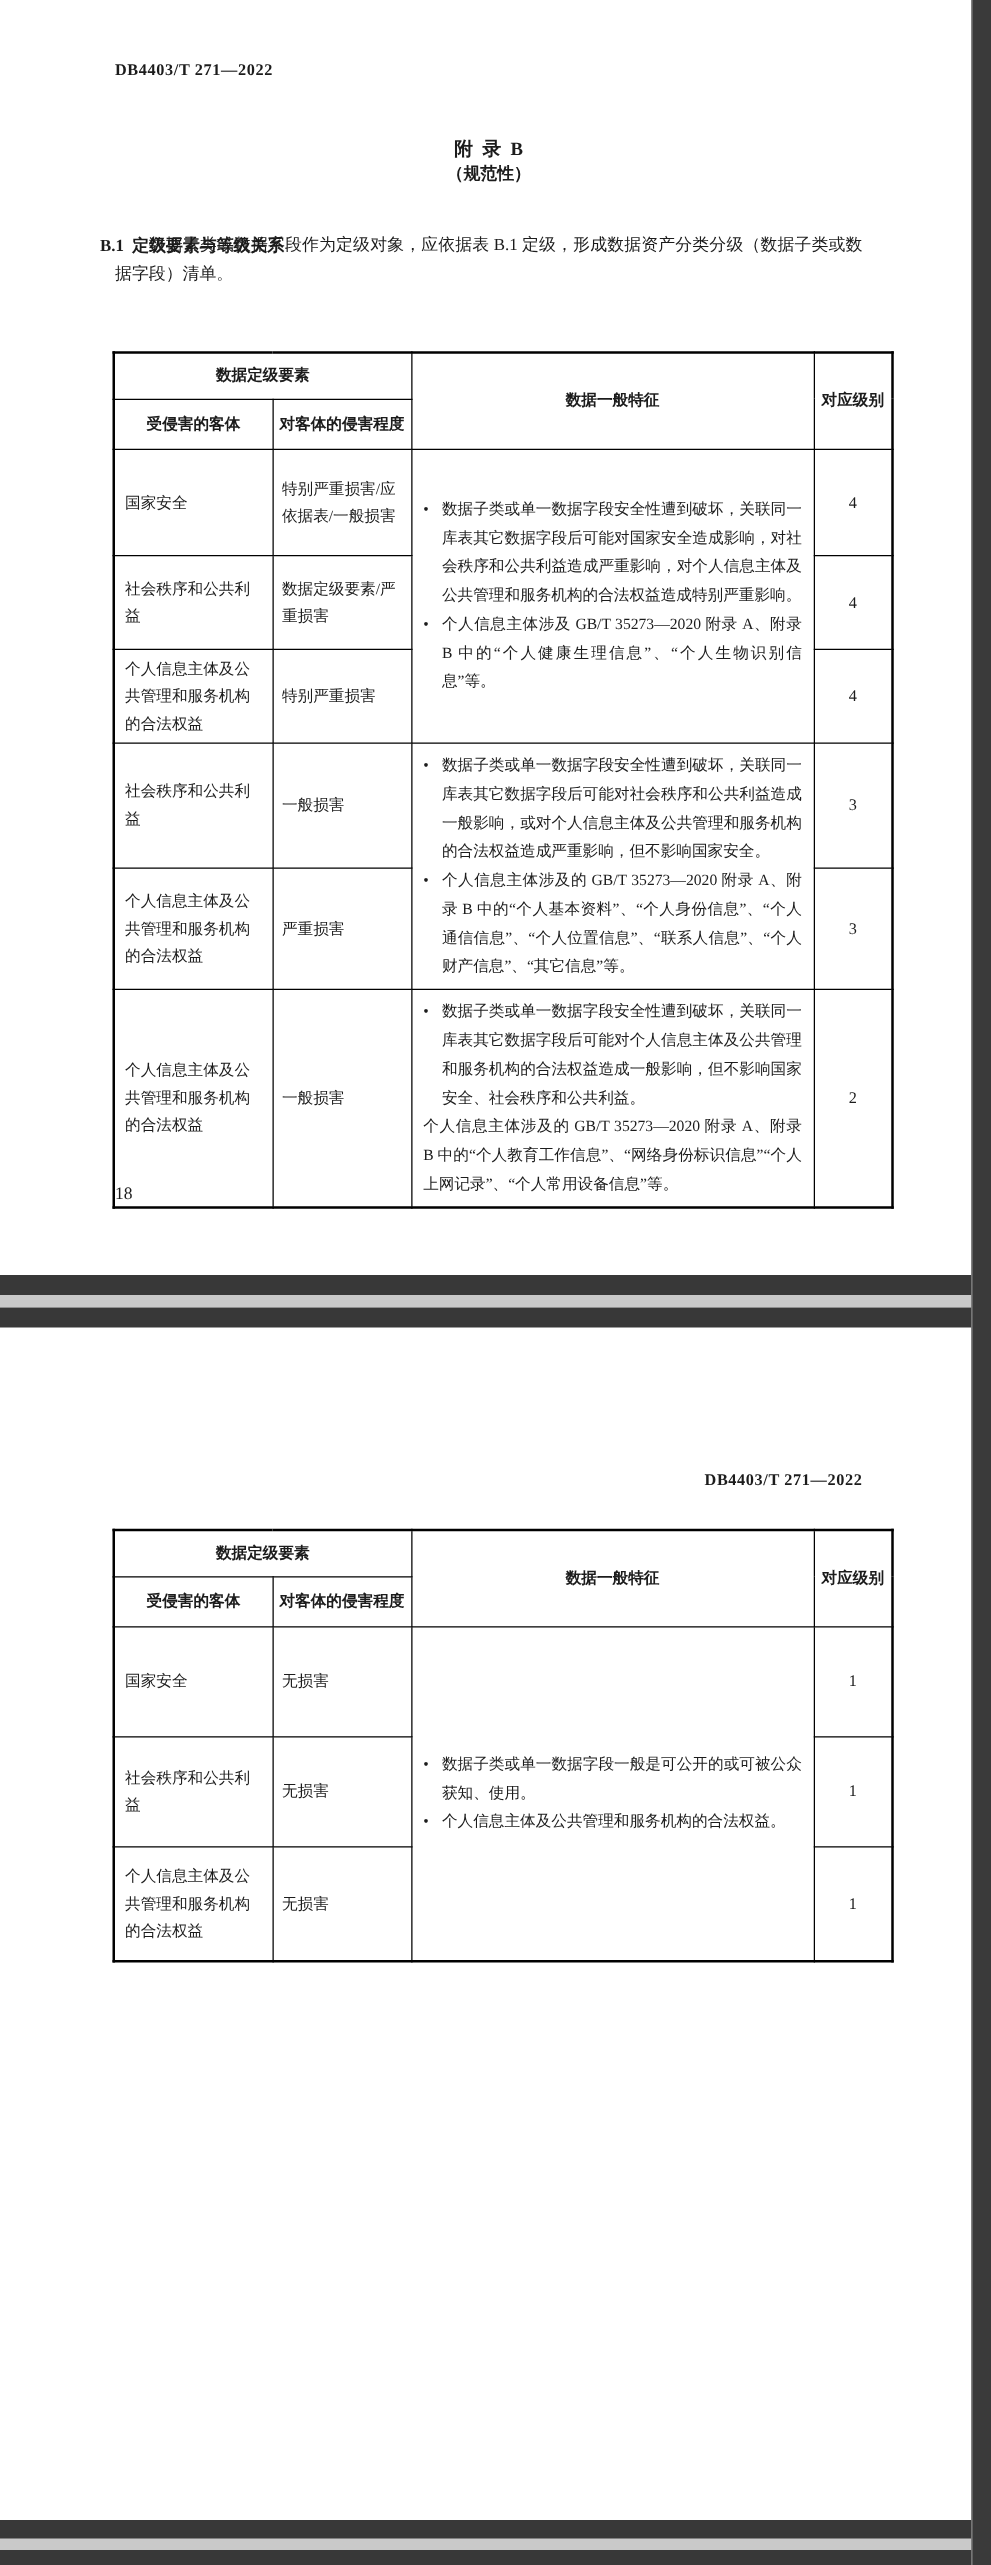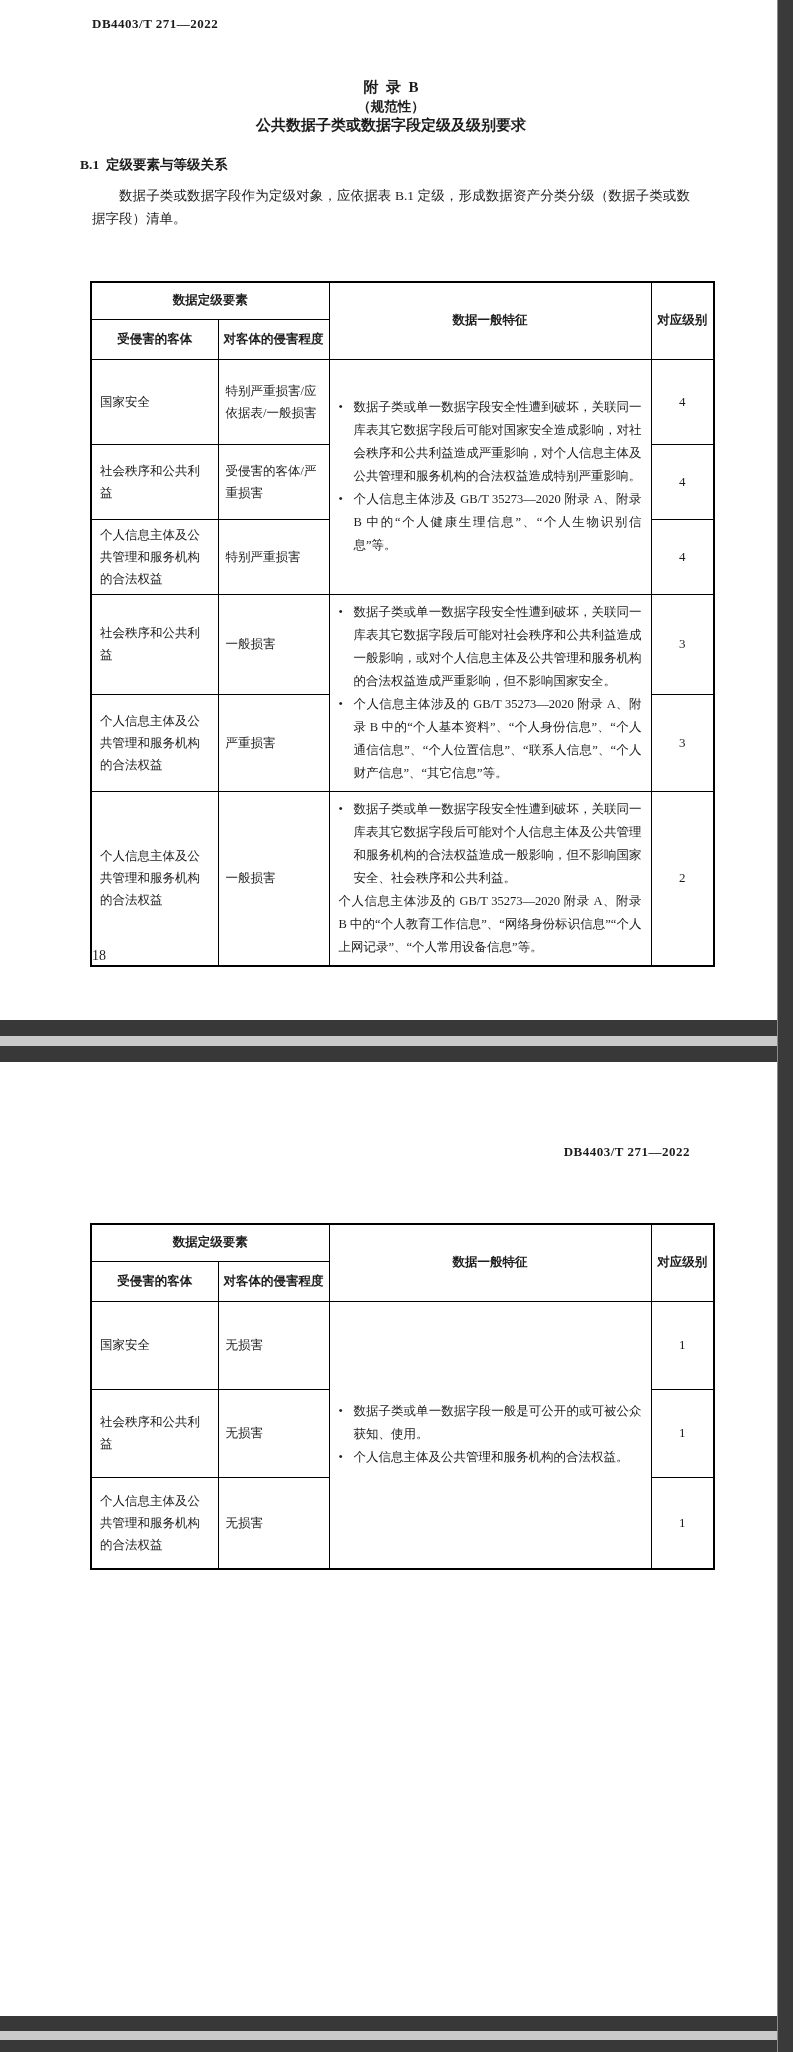--- a/index.html
+++ b/index.html
@@ -2,21 +2,21 @@
 <html><head>
 <meta charset="utf-8">
 <style>
   html,body { margin:0; padding:0; background:#ffffff; }
   .canvas {
     position:relative; width:793px; height:2052px; overflow:hidden;
     background:#ffffff; color:#1c1c1c;
     font-family:"Liberation Serif","DejaVu Serif",serif;
   }
   .abs { position:absolute; }
-  .pre { white-space:pre; }
+  .pre { white-space:pre;margin-top:32px; }
   .band-dark { position:absolute; left:0; width:793px; background:#383838; }
   .band-light { position:absolute; left:0; width:793px; background:#c9c9c9; }
   .right-strip { position:absolute; top:0; right:0; width:15px; height:2052px; background:#3a3a3a; border-left:1px solid #8a8a8a; }
 
   .doc-header { font-size:13px; font-weight:bold; letter-spacing:0.5px; }
   .center-block { left:92px; width:598px; text-align:center; }
   .app-line1 { font-size:15px; font-weight:bold; }
   .app-line2 { font-size:13.5px; font-weight:bold; }
   .app-line3 { font-size:15px; font-weight:bold; }
   .section-heading { font-size:13.5px; font-weight:bold; }
@@ -39,21 +39,20 @@
 </style>
 </head>
 <body>
 
 <div class="canvas">
 
   <div class="abs doc-header pre" style="left:92px; top:16px;">DB4403/T 271—2022</div>
 
   <div class="abs center-block app-line2 pre" style="top:98px;">（规范性）</div>
   <div class="abs center-block app-line1 pre" style="top:78px;">附  录  B</div>
-  <div class="abs center-block app-line3 pre" style="top:116px;">公共数据子类或数据字段定级及级别要求</div>
 
   <div class="abs section-heading pre" style="left:80px; top:156px;">B.1  定级要素与等级关系</div>
 
   <div class="abs para" style="left:92px; top:184px; width:598px;">数据子类或数据字段作为定级对象，应依据表 B.1 定级，形成数据资产分类分级（数据子类或数据字段）清单。</div>
 
 
   <table class="gtable abs" style="left:90px; top:281px; width:623px;">
     <colgroup>
         <col style="width:127px">
         <col style="width:111px">
@@ -80,21 +79,21 @@
         </div>
         <div class="bullet">
           <span class="dot">•</span>
           <span class="btext">个人信息主体涉及 GB/T 35273—2020 附录 A、附录 B 中的“个人健康生理信息”、“个人生物识别信息”等。</span>
         </div>
       </td>
       <td class="lcell">4</td>
     </tr>
     <tr style="height:75px;">
       <td class="ocell">社会秩序和公共利益</td>
-      <td class="dcell">受侵害的客体/严重损害</td>
+      <td class="dcell">数据定级要素/严重损害</td>
       <td class="lcell">4</td>
     </tr>
     <tr style="height:75px;">
       <td class="ocell">个人信息主体及公共管理和服务机构的合法权益</td>
       <td class="dcell">特别严重损害</td>
       <td class="lcell">4</td>
     </tr>
     <tr style="height:97px;">
       <td class="ocell">社会秩序和公共利益</td>
       <td class="dcell">一般损害</td>

